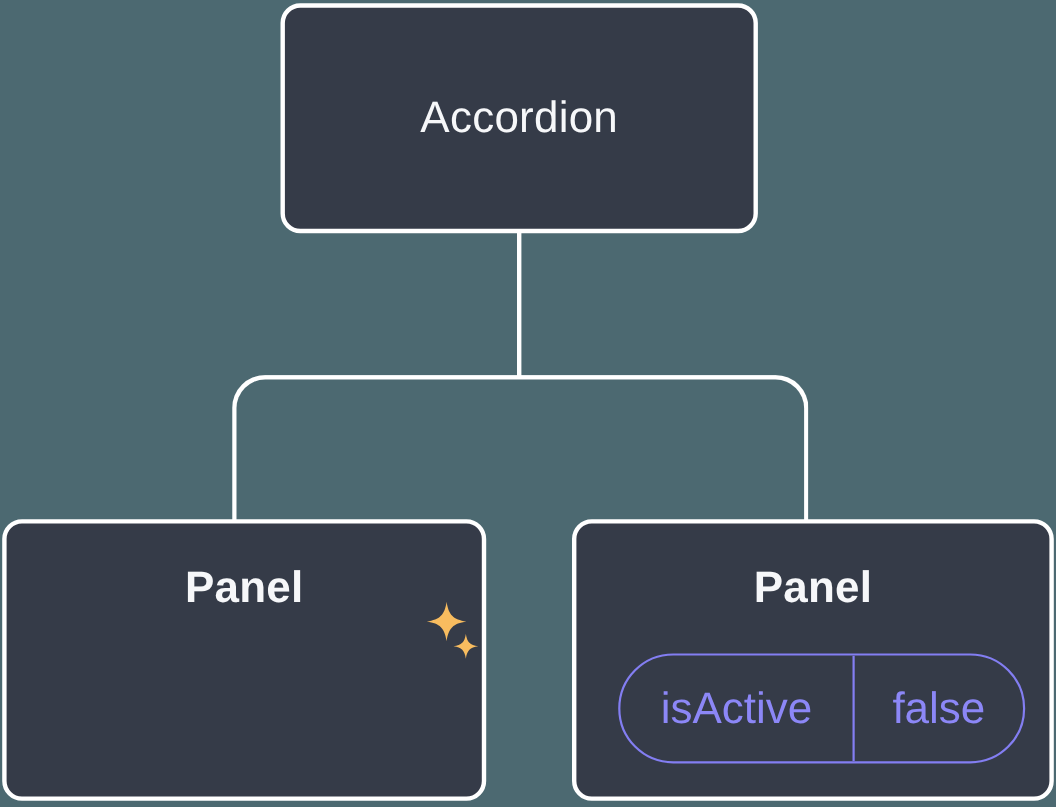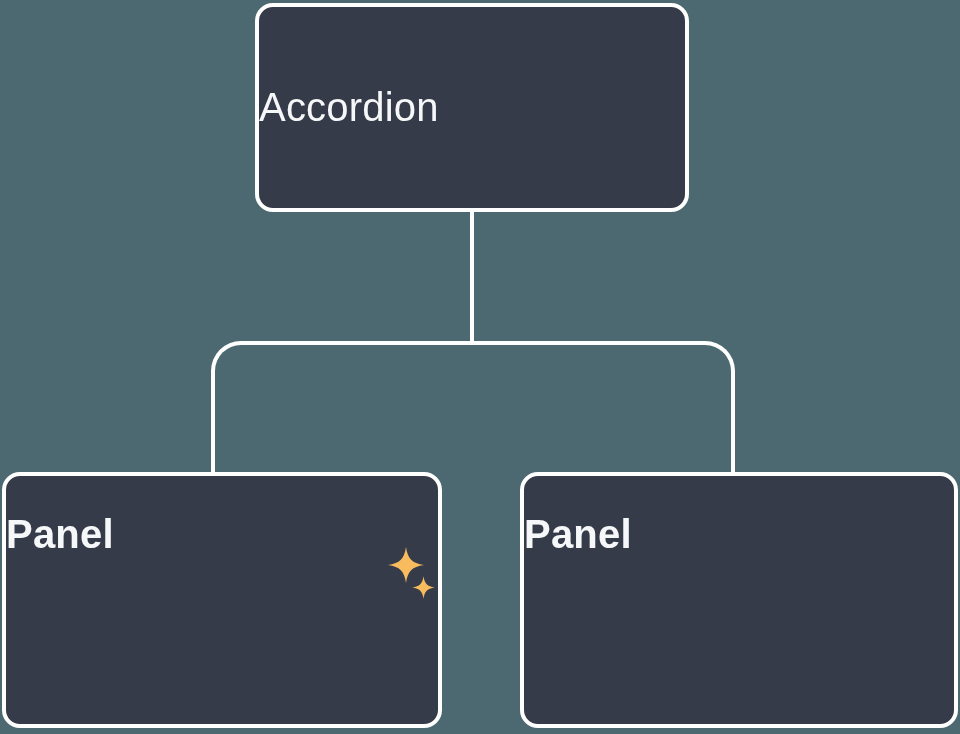--- a/index.html
+++ b/index.html
@@ -24,20 +24,21 @@
     border: 4px solid var(--node-border, #FFFFFF);
     border-radius: 18px;
   }
   .node-root  { left: 255px; top: 3px;   width: 434px; height: 209px; }
   .node-left  { left: 2px;   top: 472px; width: 440px; height: 256px; }
   .node-right { left: 520px; top: 472px; width: 438px; height: 256px; }
 
   .node-title {
     position: absolute;
     left: 0; right: 0;
+    text-align: center;
     color: var(--title-text, #F6F7F9);
     font-size: 40px;
     font-weight: 500;
     letter-spacing: 0.2px;
   }
   .node-root .node-title { top: 78px; }
   .node-left .node-title, .node-right .node-title { top: 36px; font-weight: bold; }
 
   
   .connector-stem {
@@ -114,15 +115,24 @@
   <svg class="sparkle sparkle-large" viewBox="-20 -20 40 40">
     <path d="M0,-18 C1.8,-6 6,-1.8 18,0 C6,1.8 1.8,6 0,18 C-1.8,6 -6,1.8 -18,0 C-6,-1.8 -1.8,-6 0,-18 Z" fill="#F8BC5F"></path>
   </svg>
   <svg class="sparkle sparkle-small" viewBox="-20 -20 40 40">
     <path d="M0,-18 C1.8,-6 6,-1.8 18,0 C6,1.8 1.8,6 0,18 C-1.8,6 -6,1.8 -18,0 C-6,-1.8 -1.8,-6 0,-18 Z" fill="#F8BC5F"></path>
   </svg>
 
   <div class="node node-right">
     <div class="node-title">Panel</div>
 
+    <div class="pill-plain">
+      <div class="cell cell-key">
+        <span class="pill-text">isActive</span>
+      </div>
+      <div class="divider"></div>
+      <div class="cell cell-value">
+        <span class="pill-text">false</span>
+      </div>
+    </div>
   </div>
 
 </div>
 
 </body></html>

